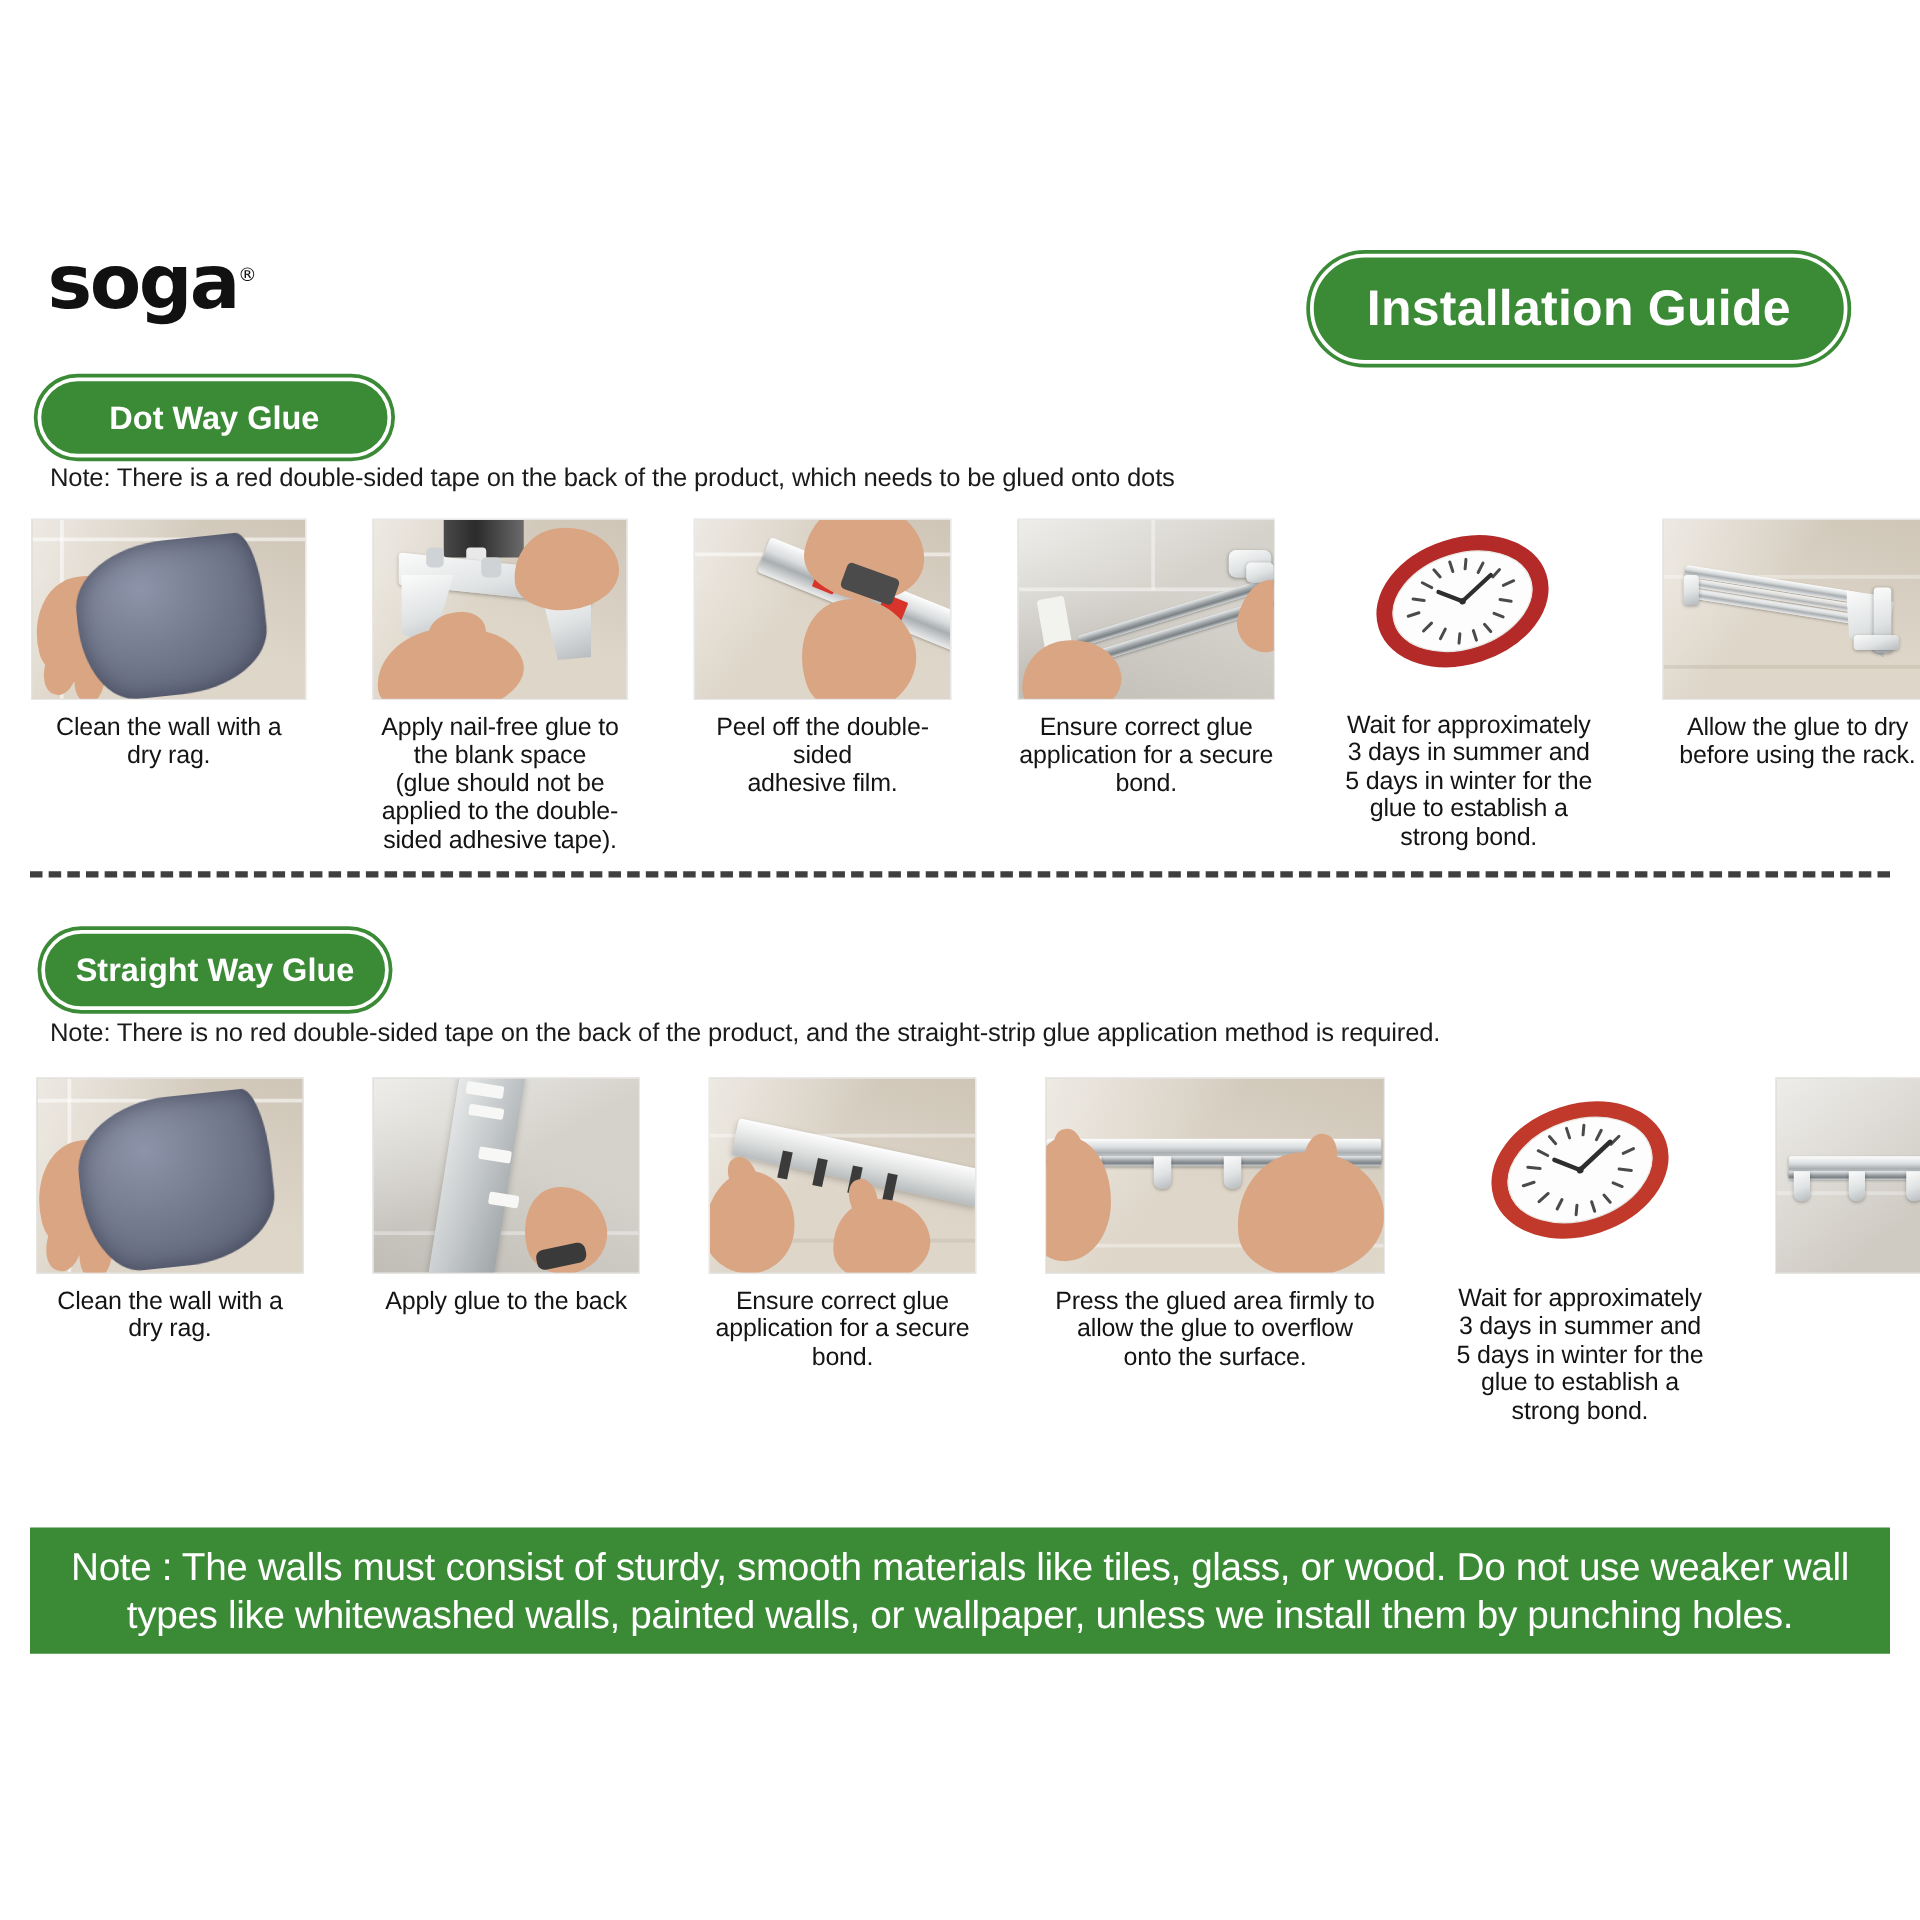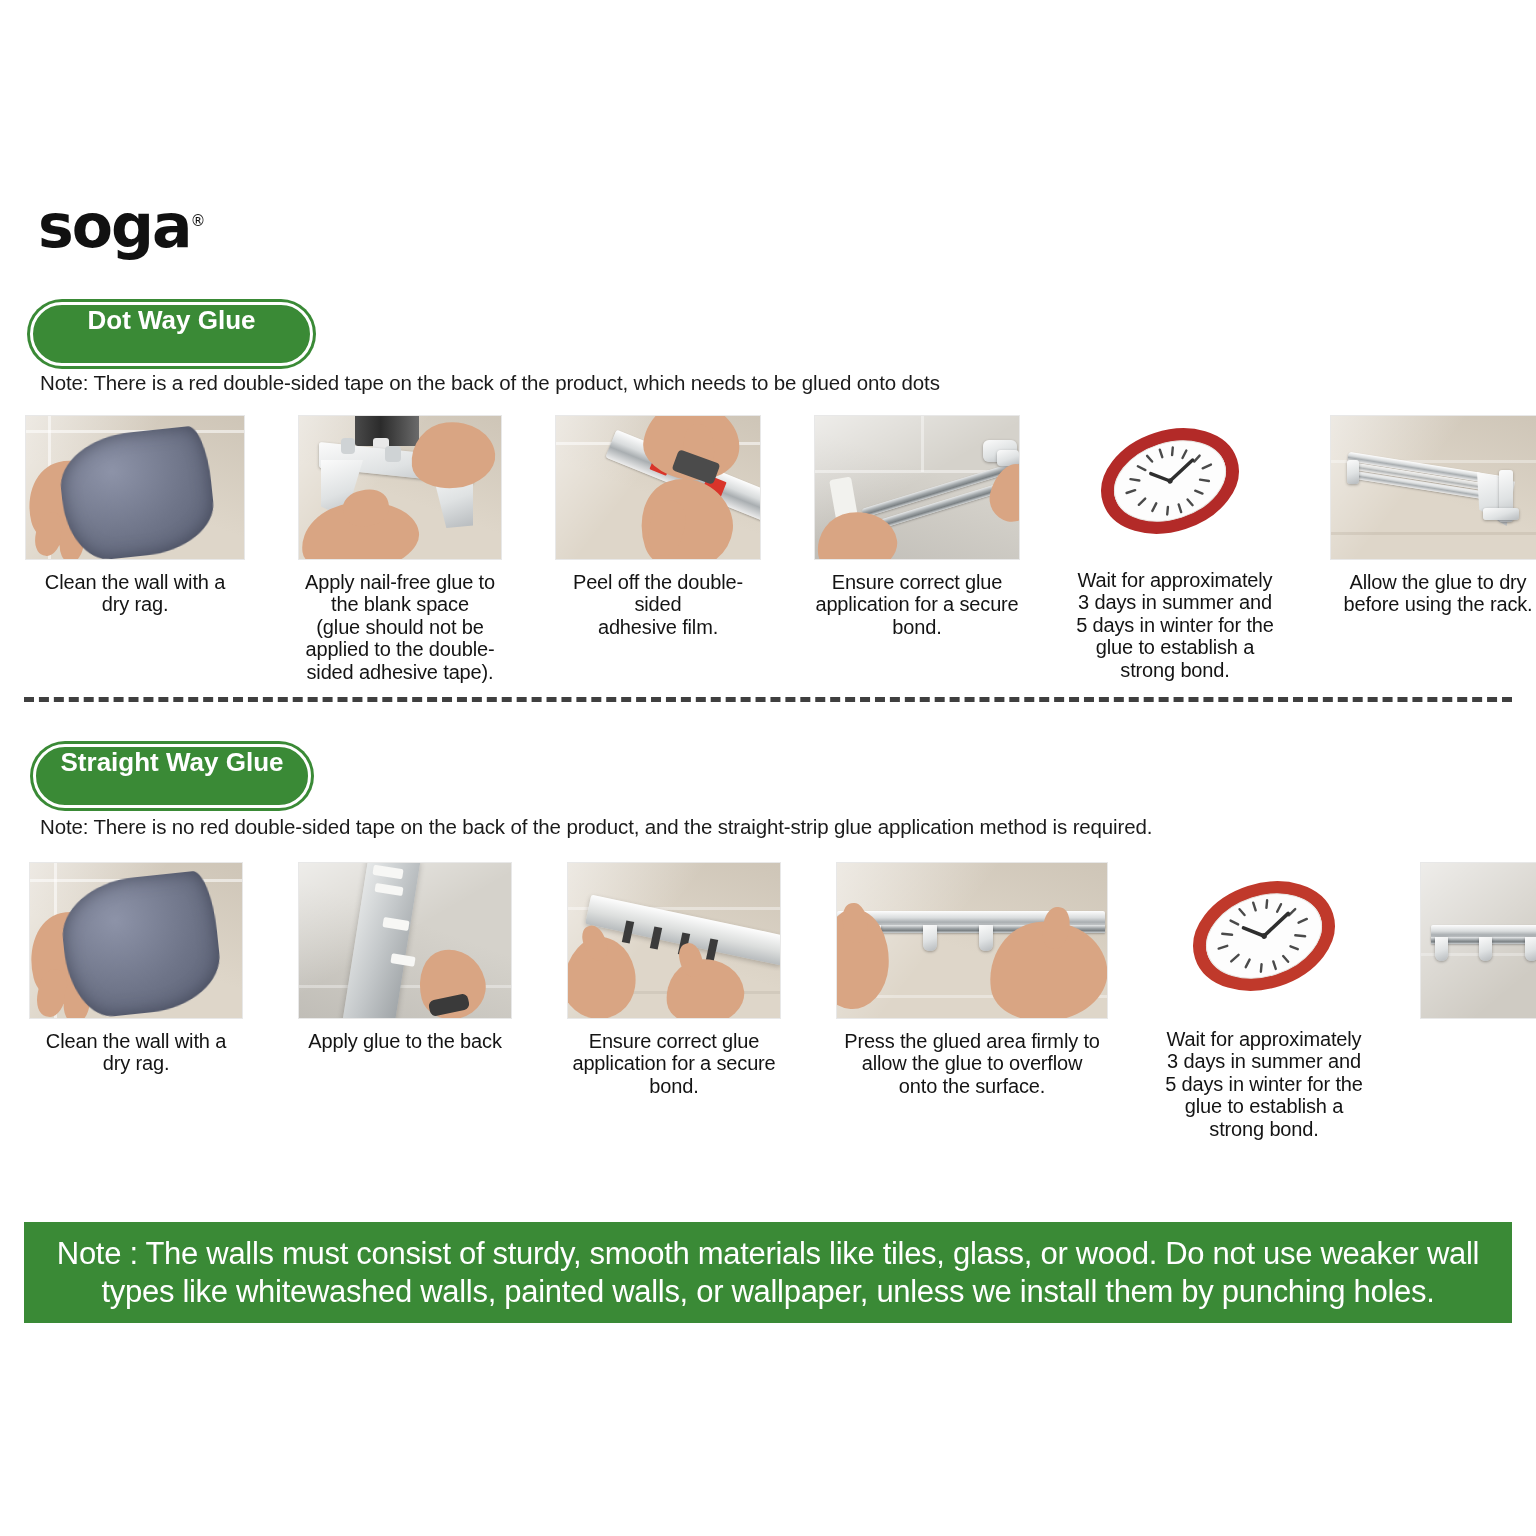--- a/index.html
+++ b/index.html
@@ -35,21 +35,21 @@
     color:#fff;font-size:40px;font-weight:700;
     letter-spacing:0.2px;
   }
 
   .sec-badge{
     position:absolute;
     background:#3a8a36;
     border-radius:40px;
     border:3px solid #ffffff;
     box-shadow:0 0 0 3px #3a8a36;
-    display:flex;justify-content:center;
+    display:flex;align-items:center;justify-content:center;
   }
   .sec-badge span{color:#fff;font-size:26px;font-weight:700;}
   #badge-dot{left:30px;top:302px;width:277px;height:58px;}
   #badge-straight{left:33px;top:744px;width:272px;height:58px;}
 
   .note-line{
     position:absolute;
     font-size:20.5px;color:#1b1b1b;
     letter-spacing:-0.15px;white-space:nowrap;
   }
@@ -155,20 +155,23 @@
     font-size:31px;line-height:1.21;letter-spacing:-0.3px;
   }
 </style>
 </head>
 <body>
 
 <div class="page">
 
   <div class="logo"><span>soga</span><sup>®</sup></div>
 
+  <div class="guide-badge">
+    <span>Installation Guide</span>
+  </div>
 
   <div class="sec-badge" id="badge-dot">
     <span>Dot Way Glue</span>
   </div>
   <div class="note-line" id="note-dot">Note: There is a red double-sided tape on the back of the product, which needs to be glued onto dots</div>
 
   <div class="row" id="row-dot">
 
     <div class="step" style="width:218px;margin-right:14px;">
       <div class="thumb" style="width:218px;height:143px;">

